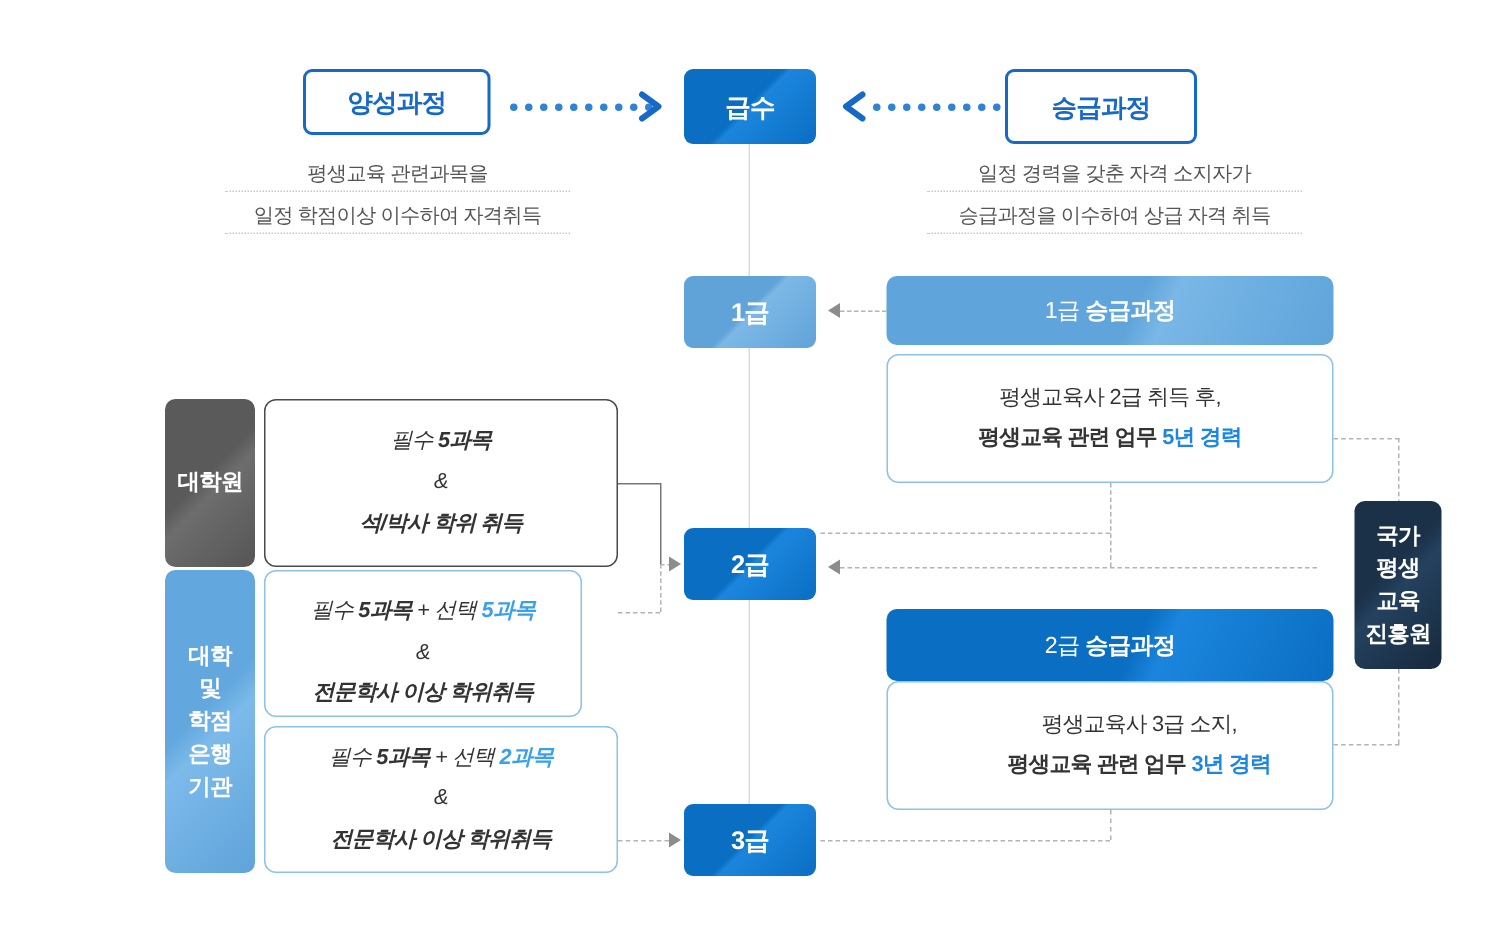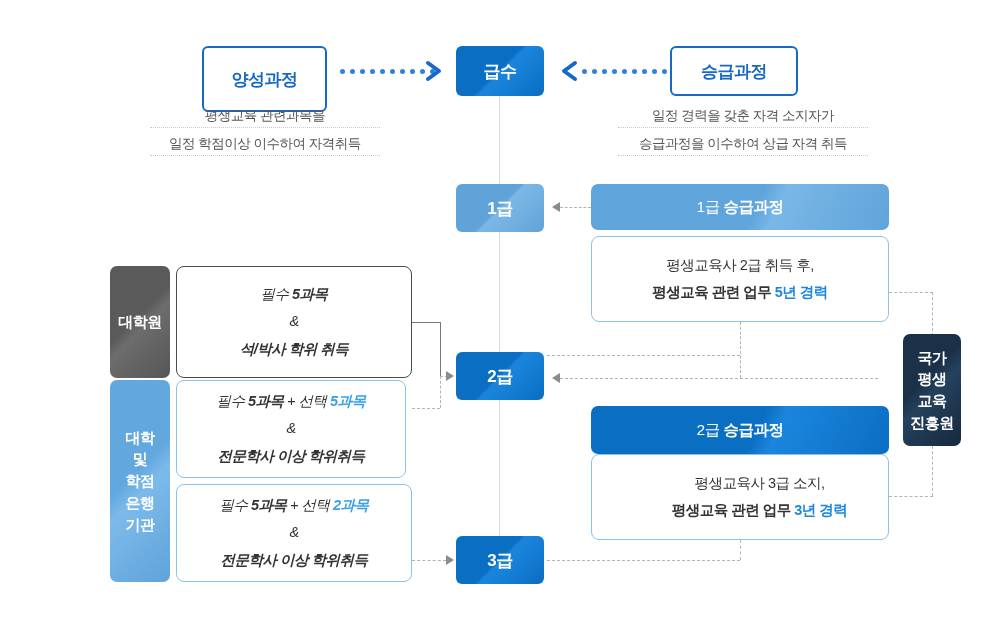--- a/index.html
+++ b/index.html
@@ -106,21 +106,21 @@
     border-left:8px solid #8c8c8c;
   }
   .dotrow{display:flex;align-items:center;gap:5px;}
   .dotrow .d{width:5px;height:5px;border-radius:50%;background:#2f82d6;}
 </style>
 </head>
 <body>
 
 <div id="stage">
 
-  <div class="abs hdr-outline" style="left:202px;top:46px;width:125px;height:66px;">
+  <div class="abs hdr-outline" style="left:202px;top:46px;width:125px;height:44px;">
     <span>양성과정</span>
   </div>
 
   <div class="abs dotrow" style="left:340px;top:66px;width:100px;height:10px;">
     <span class="d"></span>
       <span class="d"></span>
       <span class="d"></span>
       <span class="d"></span>
     <span class="d"></span>
       <span class="d"></span>
@@ -251,21 +251,21 @@
   </div>
 
   <div class="abs req-card dark-border" style="left:176px;top:266px;width:236px;height:112px;">
     <div>
       <span>필수 </span><span class="b">5과목</span>
     </div>
     <div>&amp;</div>
     <div class="b">석/박사 학위 취득</div>
   </div>
 
-  <div class="abs req-card" style="left:176px;top:380px;width:230px;height:98px;">
+  <div class="abs req-card" style="left:176px;top:380px;width:212px;height:98px;justify-content:flex-end;">
     <div>
       <span>필수 </span><span class="b">5과목</span><span> + 선택 </span><span class="accent-light">5과목</span>
     </div>
     <div>&amp;</div>
     <div class="b">전문학사 이상 학위취득</div>
   </div>
 
   <div class="abs req-card" style="left:176px;top:484px;width:236px;height:98px;">
     <div>
       <span>필수 </span><span class="b">5과목</span><span> + 선택 </span><span class="accent-light">2과목</span>

